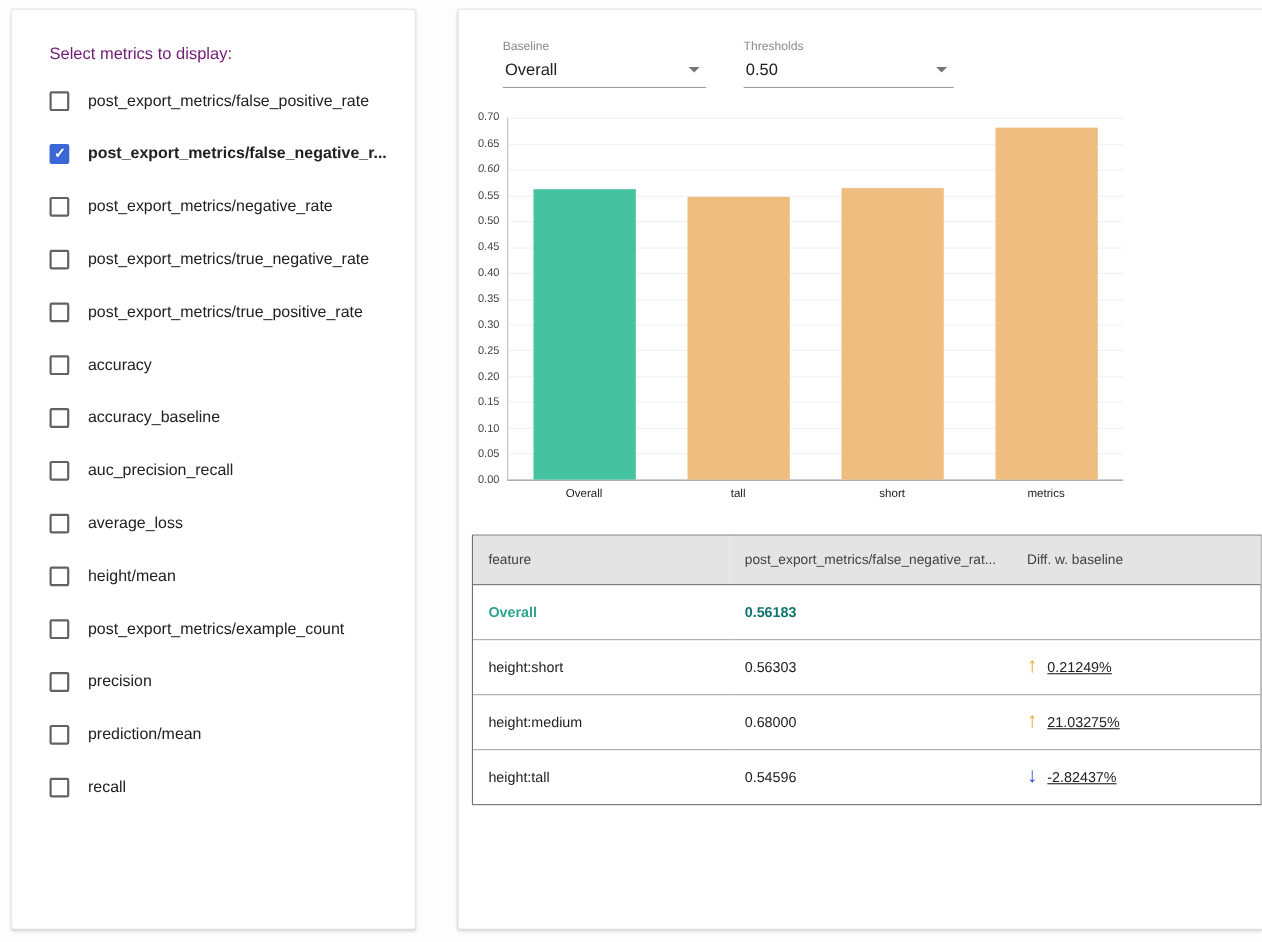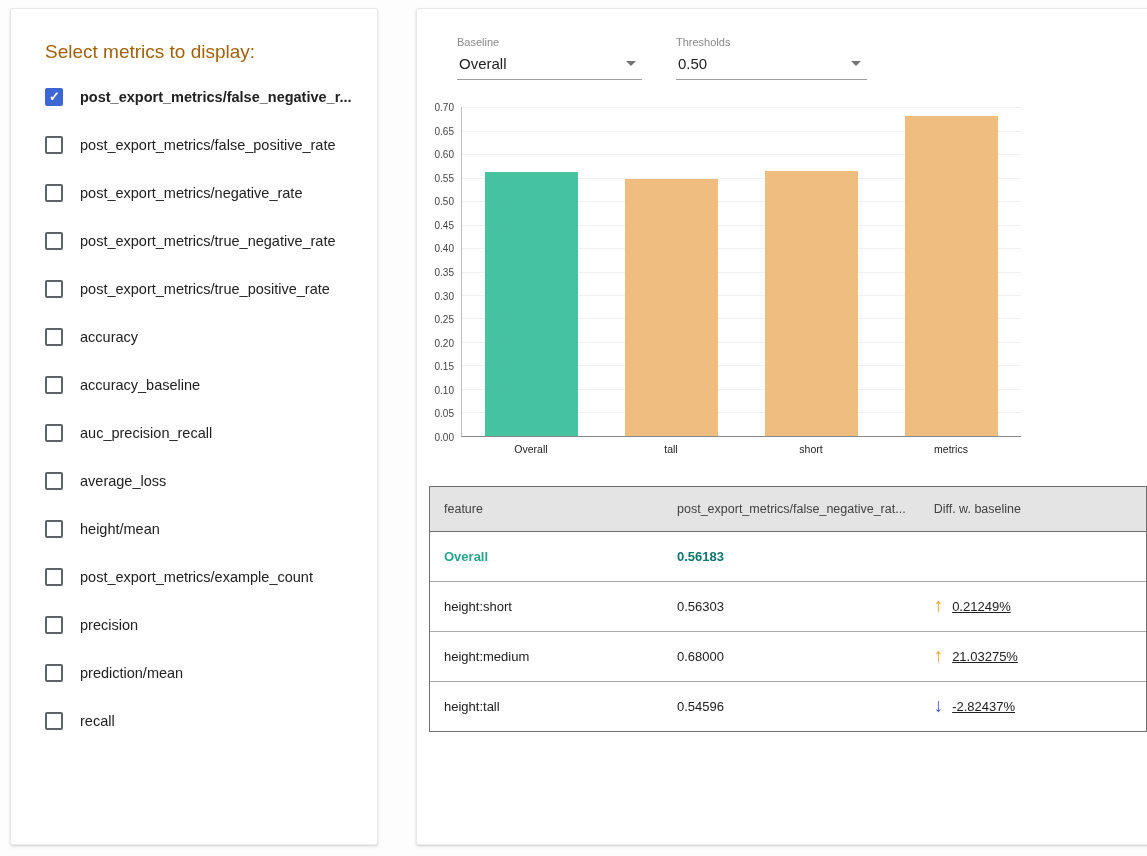--- a/index.html
+++ b/index.html
@@ -12,21 +12,21 @@
   }
   .card {
     position: absolute;
     background: #fff;
     border: 1px solid #e9e9e9;
     border-radius: 2px;
     box-shadow: 0 1px 2px rgba(0,0,0,.12), 0 2px 4px rgba(0,0,0,.06);
   }
   
   .left-card { left: 10px; top: 8px; width: 368px; height: 837px; padding: 32px 0 0 34px; overflow: hidden; }
-  .panel-title { font-size: 19px; color: #a16207; margin-bottom: 10px; }
+  .panel-title { font-size: 15px; color: #701a75; margin-bottom: 10px; }
   .metric-item { display: flex; align-items: center; height: 48px; cursor: pointer; }
   .checkbox {
     width: 18px; height: 18px; border: 2px solid #5f6368; border-radius: 2px;
     flex: none; position: relative; background: #fff;
   }
   .checkbox.checked { background: #3b66d4; border-color: #3b66d4; }
   .checkbox.checked::after {
     content: "\2713"; color: #fff; font-size: 13px; font-weight: bold;
     position: absolute; left: 2px; top: -1px;
   }
@@ -79,26 +79,26 @@
   .arrow { font-size: 19px; font-weight: bold; vertical-align: middle; margin-right: 9px; }
   .diff-text { vertical-align: middle; text-decoration: underline; }
 </style>
 </head>
 <body>
 
 <aside class="card left-card">
   <div class="panel-title">Select metrics to display:</div>
   <div>
       <div class="metric-item">
+        <span class="checkbox"></span>
+        <span class="metric-label">post_export_metrics/false_positive_rate</span>
+      </div>
+      <div class="metric-item">
         <span class="checkbox checked"></span>
         <span class="metric-label bold">post_export_metrics/false_negative_r...</span>
-      </div>
-      <div class="metric-item">
-        <span class="checkbox"></span>
-        <span class="metric-label">post_export_metrics/false_positive_rate</span>
       </div>
       <div class="metric-item">
         <span class="checkbox"></span>
         <span class="metric-label">post_export_metrics/negative_rate</span>
       </div>
       <div class="metric-item">
         <span class="checkbox"></span>
         <span class="metric-label">post_export_metrics/true_negative_rate</span>
       </div>
       <div class="metric-item">
@@ -161,21 +161,21 @@
         <span class="caret"></span>
       </div>
     </div>
   </div>
 
 
   <div class="chart">
     <div class="y-axis">
         <div class="ytick" style="top: 0%;">0.70</div>
         <div class="ytick" style="top: 7.14286%;">0.65</div>
-        <div class="ytick" style="top: 14.2857%;">0.60</div>
+        <div class="ytick" style="top: 14.2857%; font-style: italic;">0.60</div>
         <div class="ytick" style="top: 21.4286%;">0.55</div>
         <div class="ytick" style="top: 28.5714%;">0.50</div>
         <div class="ytick" style="top: 35.7143%;">0.45</div>
         <div class="ytick" style="top: 42.8571%;">0.40</div>
         <div class="ytick" style="top: 50%;">0.35</div>
         <div class="ytick" style="top: 57.1429%;">0.30</div>
         <div class="ytick" style="top: 64.2857%;">0.25</div>
         <div class="ytick" style="top: 71.4286%;">0.20</div>
         <div class="ytick" style="top: 78.5714%;">0.15</div>
         <div class="ytick" style="top: 85.7143%;">0.10</div>

